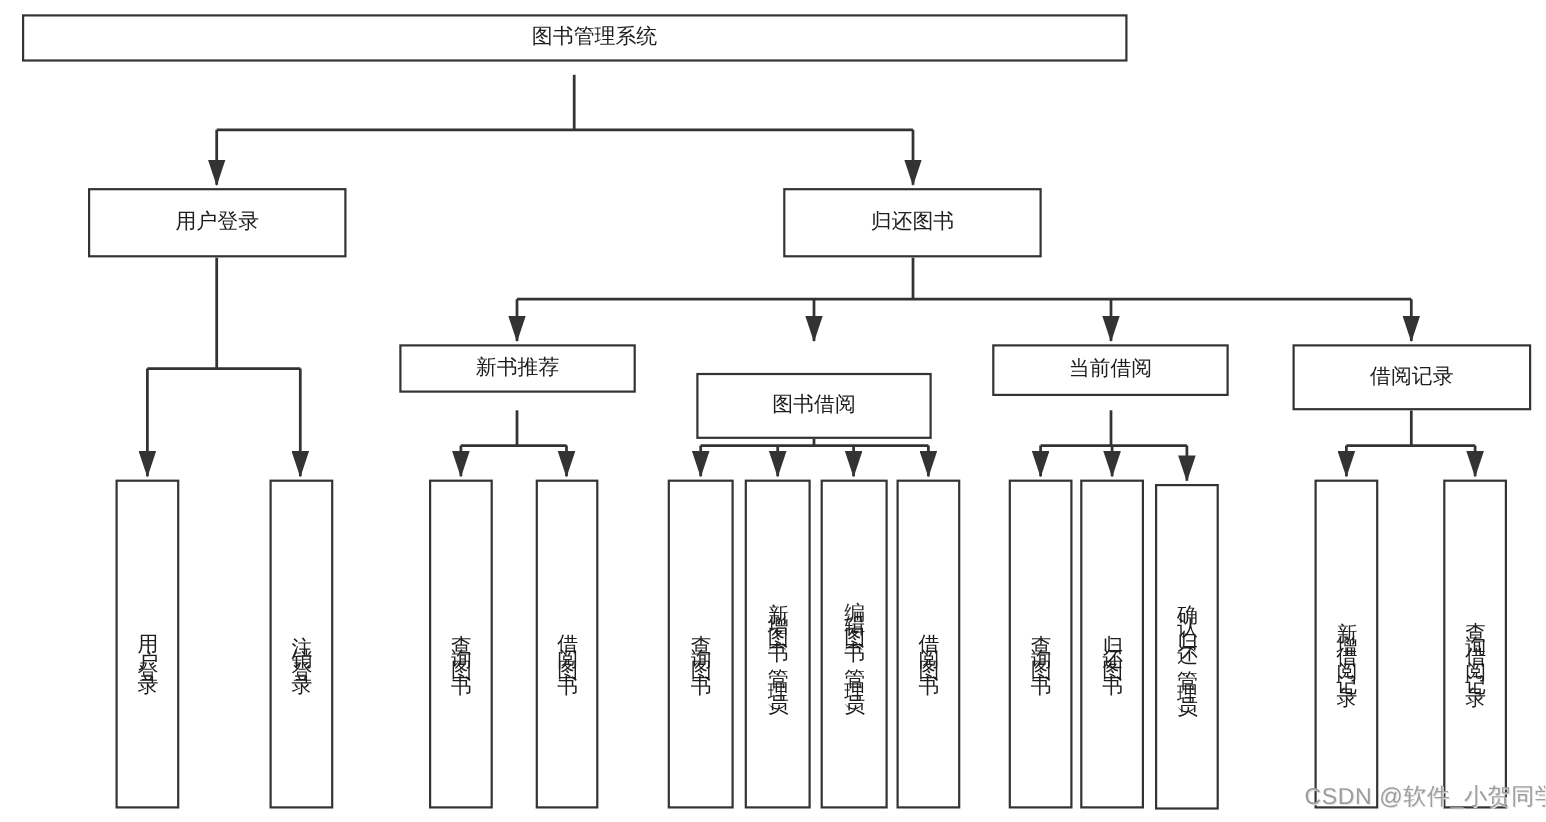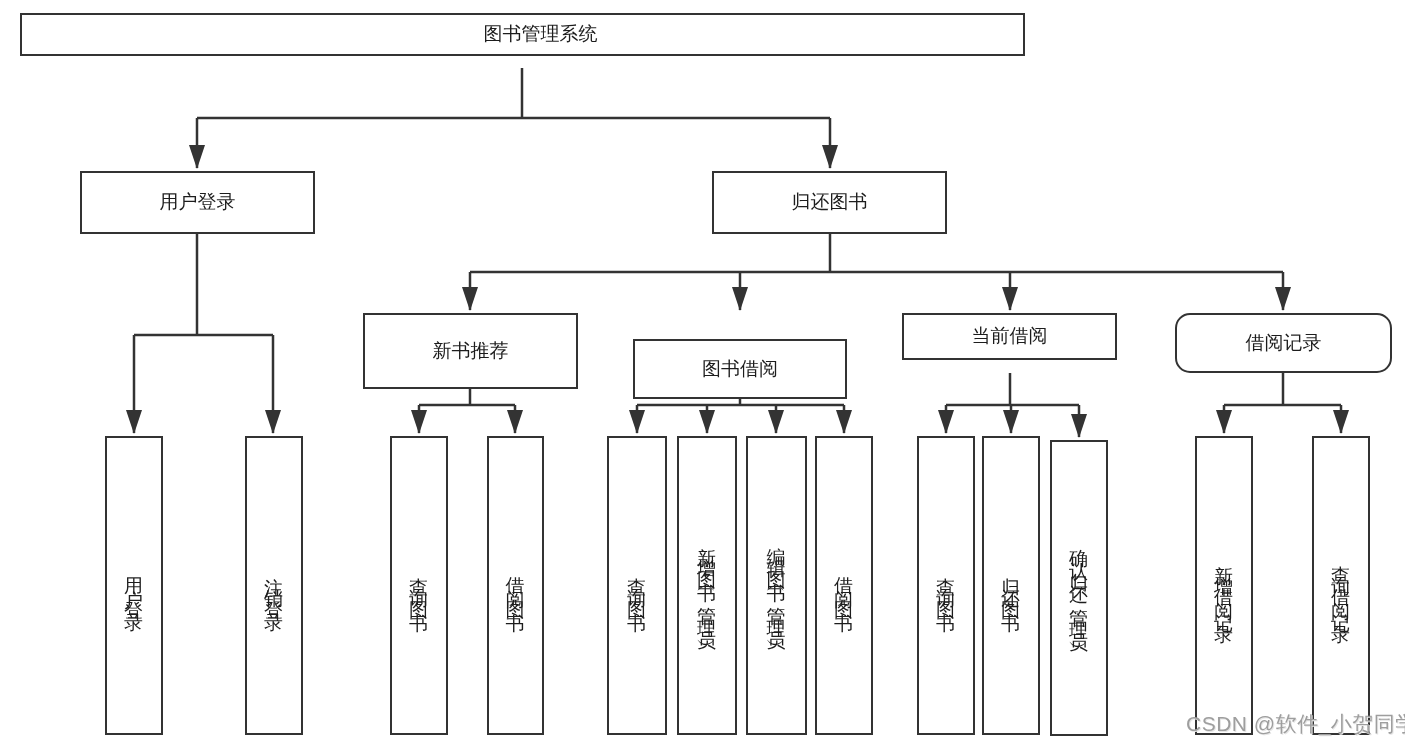--- a/index.html
+++ b/index.html
@@ -82,30 +82,30 @@
     <span>图书管理系统</span>
   </div>
 
   <div class="box" style="left:80px;top:171px;width:235px;height:63px;">
     <span>用户登录</span>
   </div>
   <div class="box" style="left:712px;top:171px;width:235px;height:63px;">
     <span>归还图书</span>
   </div>
 
-  <div class="box" style="left:363px;top:313px;width:215px;height:76px;">
+  <div class="box" style="left:363px;top:313px;width:215px;height:44px;">
     <span>新书推荐</span>
   </div>
   <div class="box" style="left:633px;top:313px;width:214px;height:60px;margin-top:26px;">
     <span>图书借阅</span>
   </div>
   <div class="box" style="left:902px;top:313px;width:215px;height:47px;">
     <span>当前借阅</span>
   </div>
-  <div class="box" style="left:1175px;top:313px;width:217px;height:60px;border-radius:15px;">
+  <div class="box" style="left:1175px;top:313px;width:217px;height:60px;">
     <span>借阅记录</span>
   </div>
 
   <div class="box" style="left:105px;top:436px;width:58px;height:299px;">
     <span class="vtext">用户登录</span>
   </div>
   <div class="box" style="left:245px;top:436px;width:58px;height:299px;">
     <span class="vtext">注销登录</span>
   </div>
 

